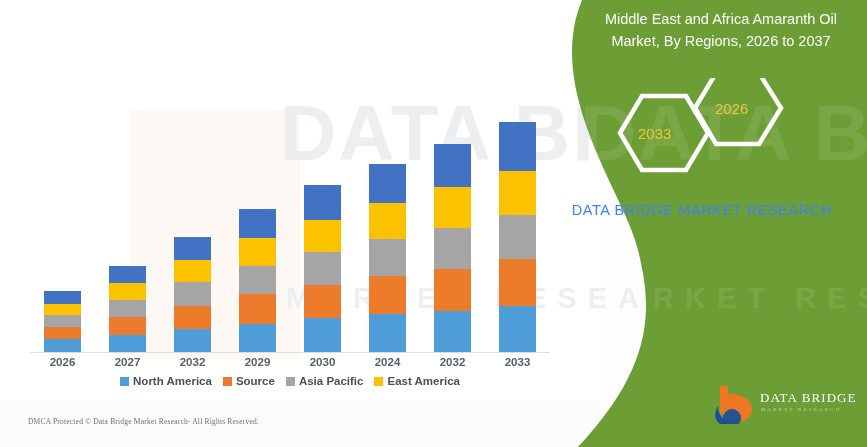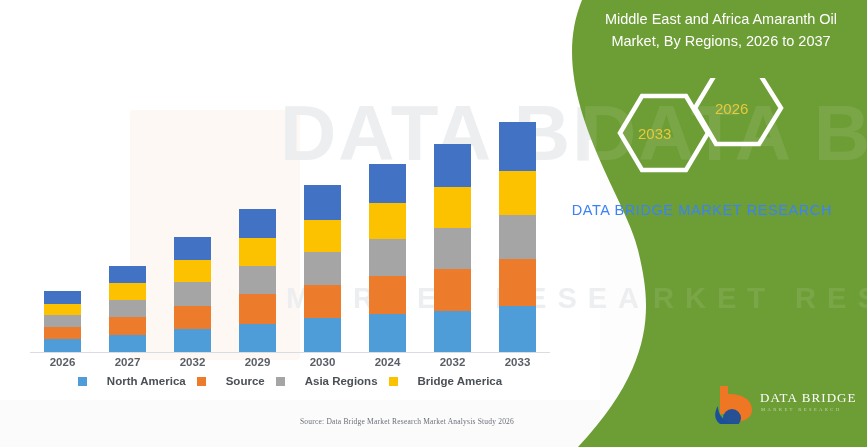--- a/index.html
+++ b/index.html
@@ -36,21 +36,21 @@
   .bar{width:37px;margin:0 auto;display:flex;flex-direction:column;}
   .seg{width:100%;}
 
   .xlabels{position:absolute;left:30px;top:356px;width:520px;display:flex;
            justify-content:space-around;}
   .xlabel{width:58px;text-align:center;color:#5a5f66;font-size:11.5px;font-weight:700;}
 
   
   .legend{position:absolute;left:30px;top:375px;width:520px;display:flex;
           justify-content:center;align-items:center;gap:11px;}
-  .lg-item{display:flex;align-items:center;gap:20px;}
+  .lg-item{display:flex;align-items:center;gap:4px;}
   .lg-swatch{width:9px;height:9px;display:block;}
   .lg-text{font-size:11.5px;color:#4b5055;font-weight:700;white-space:nowrap;}
 
   
   .footer{position:absolute;left:0;top:400px;width:600px;height:47px;
           background:#fbfbfc;}
   .ftr-left{position:absolute;left:28px;top:17px;font-size:7.5px;color:#6a6f75;
             font-family:"Liberation Serif",serif;letter-spacing:.2px;}
   .ftr-right{position:absolute;left:300px;top:17px;font-size:7.5px;color:#6a6f75;
             font-family:"Liberation Serif",serif;letter-spacing:.2px;}
@@ -187,30 +187,30 @@
         <div class="lg-item">
           <span class="lg-swatch" style="background: rgb(78, 156, 216);"></span>
           <span class="lg-text">North America</span>
         </div>
         <div class="lg-item">
           <span class="lg-swatch" style="background: rgb(236, 123, 44);"></span>
           <span class="lg-text">Source</span>
         </div>
         <div class="lg-item">
           <span class="lg-swatch" style="background: rgb(165, 165, 165);"></span>
-          <span class="lg-text">Asia Regions</span>
+          <span class="lg-text">Asia Pacific</span>
         </div>
         <div class="lg-item">
           <span class="lg-swatch" style="background: rgb(252, 194, 0);"></span>
-          <span class="lg-text">Bridge America</span>
+          <span class="lg-text">East America</span>
         </div>
       </div>
 
     <div class="footer">
-      <div class="ftr-right">Source: Data Bridge Market Research  Market Analysis Study 2026</div>
+      <div class="ftr-left">DMCA Protected © Data Bridge Market Research- All Rights Reserved.</div>
     </div>
   </div>
 
   <div class="green-pane">
 
     <svg class="green-shape" width="347" height="447" viewBox="0 0 347 447" preserveAspectRatio="none">
       <path d="M 62 0 L 347 0 L 347 447 L 58 447 C 140 360 130 300 118 250 C 106 196 24 92 62 0 Z" fill="#6d9e36"></path>
     </svg>
 
     <div class="green-content">

